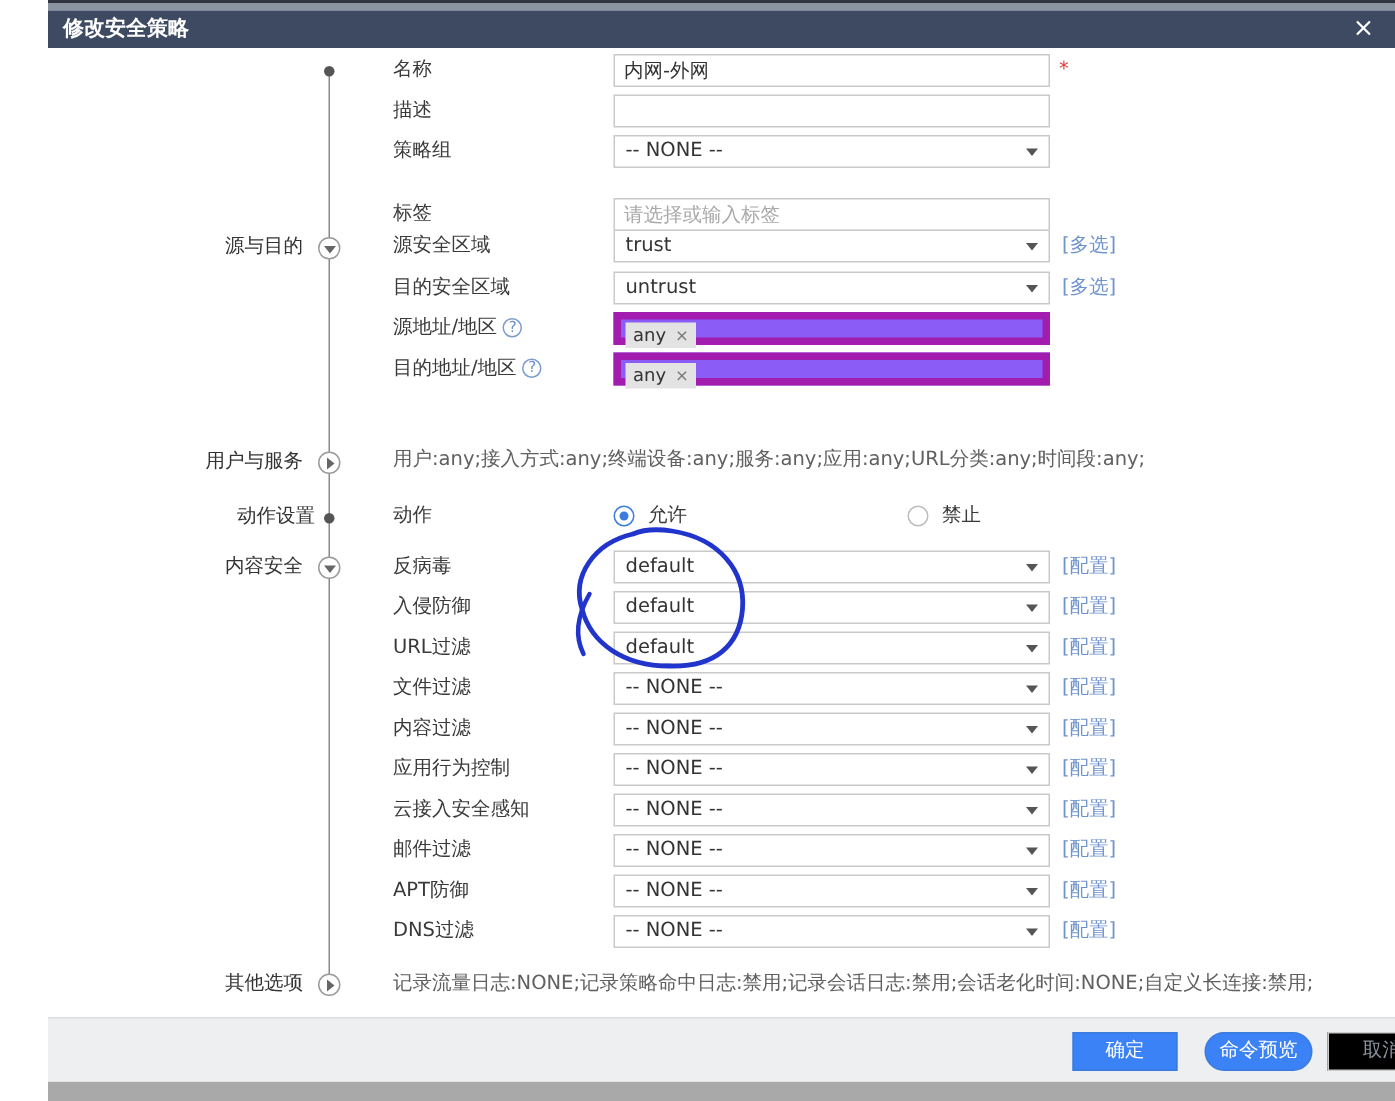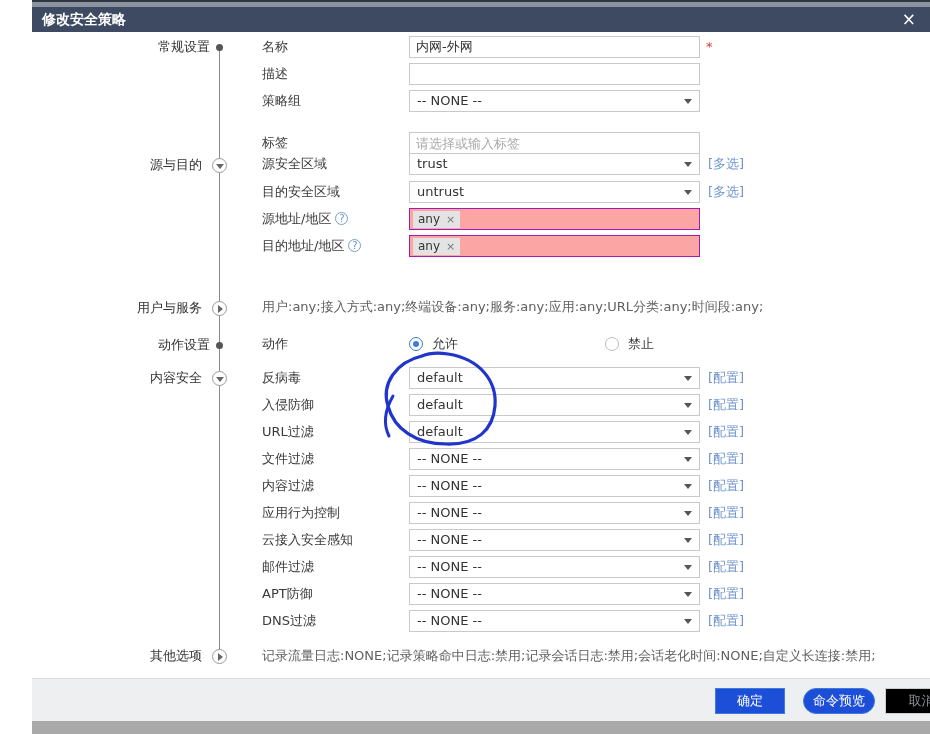--- a/index.html
+++ b/index.html
@@ -31,21 +31,21 @@
   .flabel { position:absolute; left:230px; line-height:22px; color:#3a3a3a; white-space:nowrap; }
   .help-q { display:inline-block; width:13px; height:13px; border:1px solid #7b9ccd; color:#6d90c6; border-radius:50%; font-size:10px; line-height:11px; text-align:center; margin-left:4px; vertical-align:1px; }
 
   .tinput { position:absolute; left:377px; width:291px; height:22px; border:1px solid #c9c9c9; background:#fff; font-family:inherit; font-size:13px; color:#333; padding:0 6px; outline:none; }
   .tinput::placeholder { color:#a9a9a9; }
 
   .dd { position:absolute; left:377px; width:291px; height:22px; border:1px solid #c9c9c9; background:#fff; cursor:pointer; }
   .dd .val { position:absolute; left:7px; line-height:20px; color:#333; white-space:nowrap; }
   .dd .arr { position:absolute; right:7px; top:8px; width:0; height:0; border-left:4px solid transparent; border-right:4px solid transparent; border-top:5px solid #555; }
 
-  .chipbox { position:absolute; left:377px; width:291px; height:22px; border:1px solid #a21caf; background:#fca5a5; }
+  .chipbox { position:absolute; left:377px; width:291px; height:22px; border:5px solid #a21caf; background:#8b5cf6; }
   .chip { display:inline-block; margin:2px 0 0 3px; background:#e3e3e3; padding:0 5px; font-size:12px; line-height:16px; color:#333; }
   .chip .x { color:#7a7a7a; margin-left:6px; font-size:11px; cursor:pointer; }
 
   .side-link { position:absolute; left:676px; line-height:22px; color:#6e93cd; cursor:pointer; white-space:nowrap; }
   .req { position:absolute; left:674px; line-height:22px; color:#e03c3c; }
   .hint { position:absolute; left:674px; line-height:22px; color:#555; }
 
   .summary { position:absolute; left:230px; line-height:18px; color:#606060; white-space:nowrap; }
 
   .radio { position:absolute; top:2px; width:14px; height:14px; border-radius:50%; background:#fff; }
@@ -61,21 +61,21 @@
   .sbar { position:absolute; left:906px; top:0; width:15px; height:646px; z-index:4; }
   .sb-btn { position:absolute; left:0; width:15px; height:14px; background:#f2f2f2; border:1px solid #dcdcdc; }
   .sb-btn .t-up { position:absolute; left:3px; top:4px; width:0; height:0; border-left:4px solid transparent; border-right:4px solid transparent; border-bottom:5px solid #4a4a4a; }
   .sb-btn .t-dn { position:absolute; left:3px; top:5px; width:0; height:0; border-left:4px solid transparent; border-right:4px solid transparent; border-top:5px solid #4a4a4a; }
   .sb-track { position:absolute; left:0; top:15px; width:15px; height:600px; background:#b9b9b9; }
   .sb-thumb { position:absolute; left:0; top:15px; width:15px; height:58px; background:#fcfcfc; border:1px solid #dedede; }
 
   
   .footer { position:relative; height:43px; background:#edeff1; border-top:1px solid #dcdee0; }
   .btn { position:absolute; top:9px; height:26px; font-family:inherit; font-size:13px; text-align:center; line-height:24px; cursor:pointer; }
-  .btn.blue { background:#1d4ed8; border:1px solid #3a7bdb; color:#fff; }
+  .btn.blue { background:#3b82f6; border:1px solid #3a7bdb; color:#fff; }
   .btn.plain { background:#000000; border:1px solid #cccccc; color:#8a929c; }
   .btn-ok { left:683px; width:70px; }
   .btn-preview { left:771px; width:72px;border-radius:13px; }
   .btn-cancel { left:853px; width:73px; }
 
   .bottom-strip { height:13px; background:#a9a9a9; }
 </style>
 </head>
 <body>
 
@@ -84,21 +84,20 @@
   <div class="top-strip"></div>
 
   <div class="titlebar">
     <span class="title">修改安全策略</span>
     <span class="close">×</span>
   </div>
 
   <div class="dlg-body" id="dlgBody">
     <div class="timeline"></div>
 
-    <div class="sec-label dotted" style="top:4px;">常规设置</div>
     <div class="tl-dot" style="top:12px;"></div>
 
     <div class="sec-label" style="top:122px;">源与目的</div>
     <div class="tl-circle" style="top:126px;">
         <span class="tri-down"></span>
       </div>
 
     <div class="sec-label" style="top:265px;">用户与服务</div>
     <div class="tl-circle" style="top:269px;">
         <span class="tri-right"></span>

